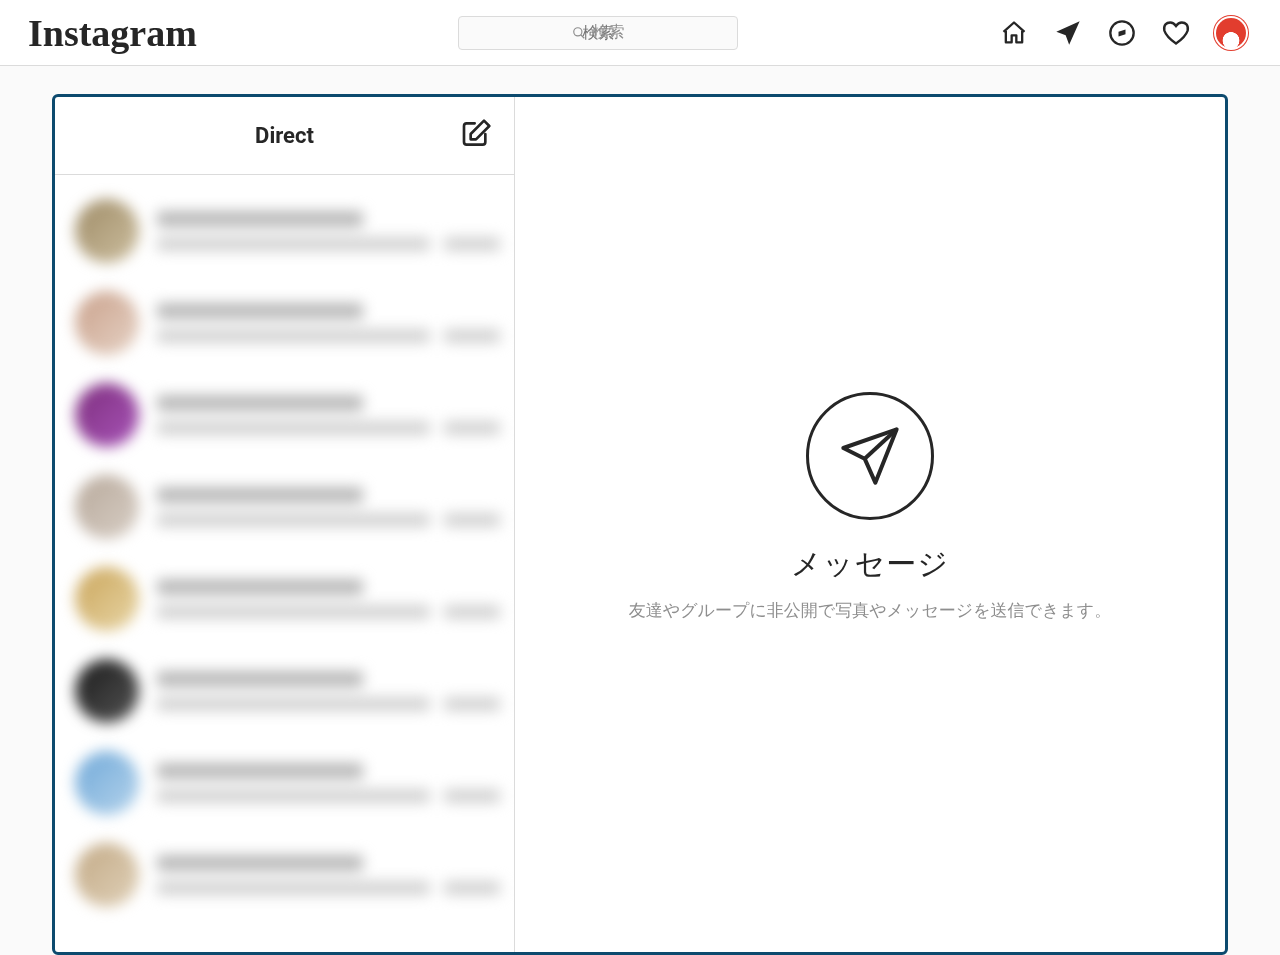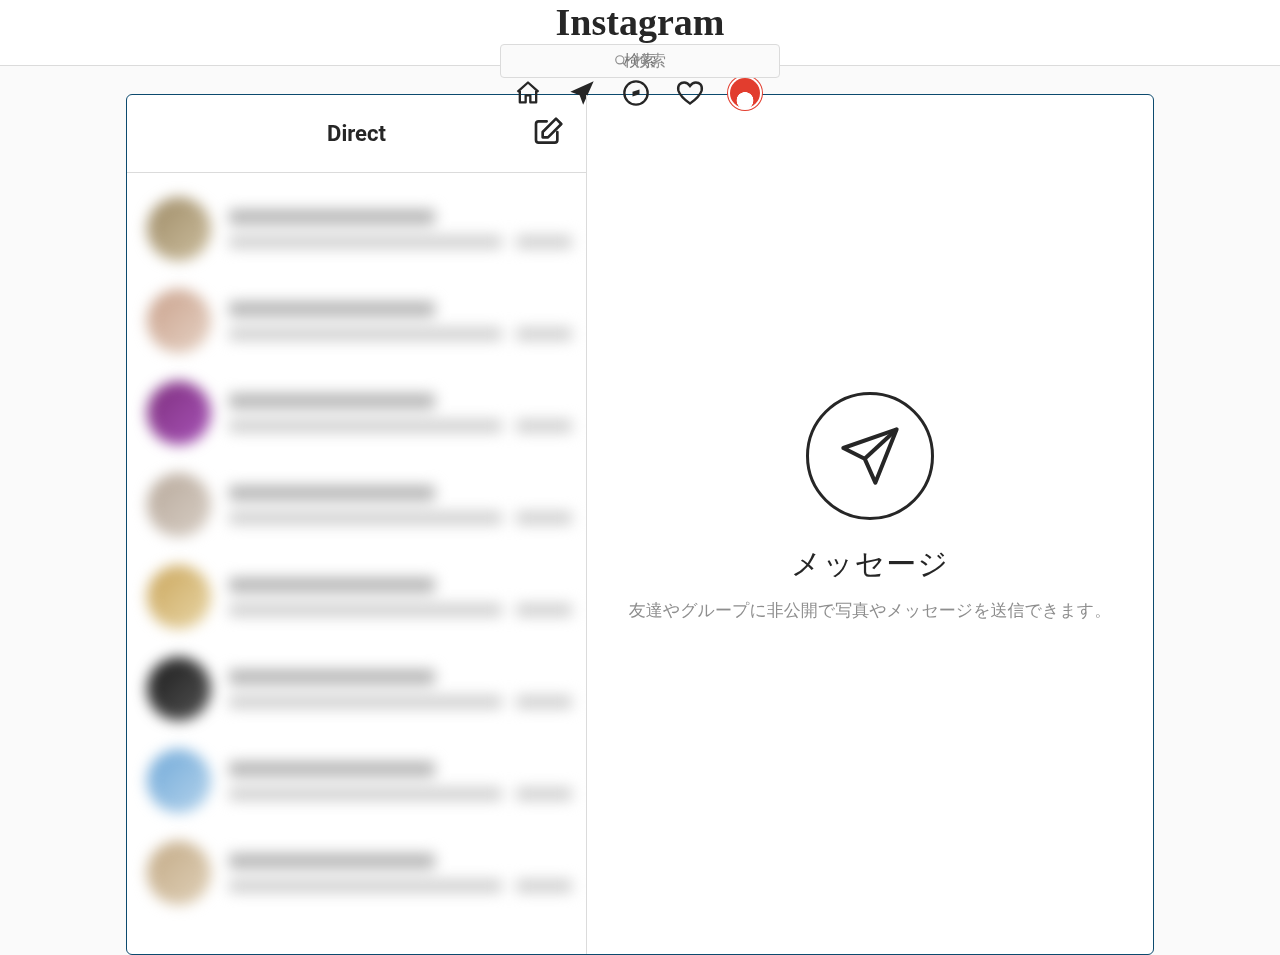--- a/index.html
+++ b/index.html
@@ -1,20 +1,20 @@
 <!DOCTYPE html>
 <html><head>
 <meta charset="utf-8">
 <style>
   * { margin:0; padding:0; box-sizing:border-box; }
   html,body { width:1280px; height:955px; font-family:-apple-system,BlinkMacSystemFont,"Segoe UI",Roboto,Helvetica,Arial,sans-serif; background:#fafafa; color:#262626; }
   
   .nav {
     width:100%; height:66px; background:#fff; border-bottom:1px solid #dbdbdb;
-    display:flex; align-items:center; justify-content:space-between; padding:0 28px;flex-direction:column;
+    display:flex; align-items:center; justify-content:space-between; padding:0 28px;
   }
   .nav-left { display:flex; align-items:center; }
   .logo { font-family:"Brush Script MT","Segoe Script",cursive; font-size:38px; font-weight:600; color:#262626; }
   .nav-center { flex:1; display:flex; justify-content:center; }
   .search-wrap { position:relative; width:280px; }
   .search-input {
     width:100%; height:34px; background:#fafafa; border:1px solid #dbdbdb; border-radius:4px;
     text-align:center; font-size:16px; color:#8e8e8e; outline:none;
   }
   .search-overlay {
@@ -24,22 +24,22 @@
   .nav-right { display:flex; align-items:center; gap:26px; padding-right:6px; }
   .nav-icon { width:28px; height:28px; display:flex; align-items:center; justify-content:center; cursor:pointer; }
   .avatar-small {
     width:30px; height:30px; border-radius:50%; background:#e23d2e;
     display:flex; align-items:center; justify-content:center; font-size:10px; color:#fff; font-weight:700;
     box-shadow:0 0 0 2px #fff, 0 0 0 3px #e23d2e; cursor:pointer;
     background-image:radial-gradient(circle at 50% 75%, #fff 30%, transparent 32%);
   }
   
   .main {
-    width:1028px; height:calc(955px - 66px - 28px); margin:28px auto 0;
-    background:#fff; border:1px solid #0c4a6e; border-radius:6px;
+    width:1176px; height:calc(955px - 66px - 28px); margin:28px auto 0;
+    background:#fff; border:3px solid #0c4a6e; border-radius:6px;
     display:flex; overflow:hidden;
   }
   
   .sidebar { width:460px; border-right:1px solid #dbdbdb; display:flex; flex-direction:column; }
   .sidebar-header {
     height:78px; border-bottom:1px solid #dbdbdb; display:flex; align-items:center;
     justify-content:center; position:relative;
   }
   .sidebar-title { font-size:22px; font-weight:700; }
   .compose-btn { position:absolute; right:22px; top:50%; transform:translateY(-50%); cursor:pointer; }

